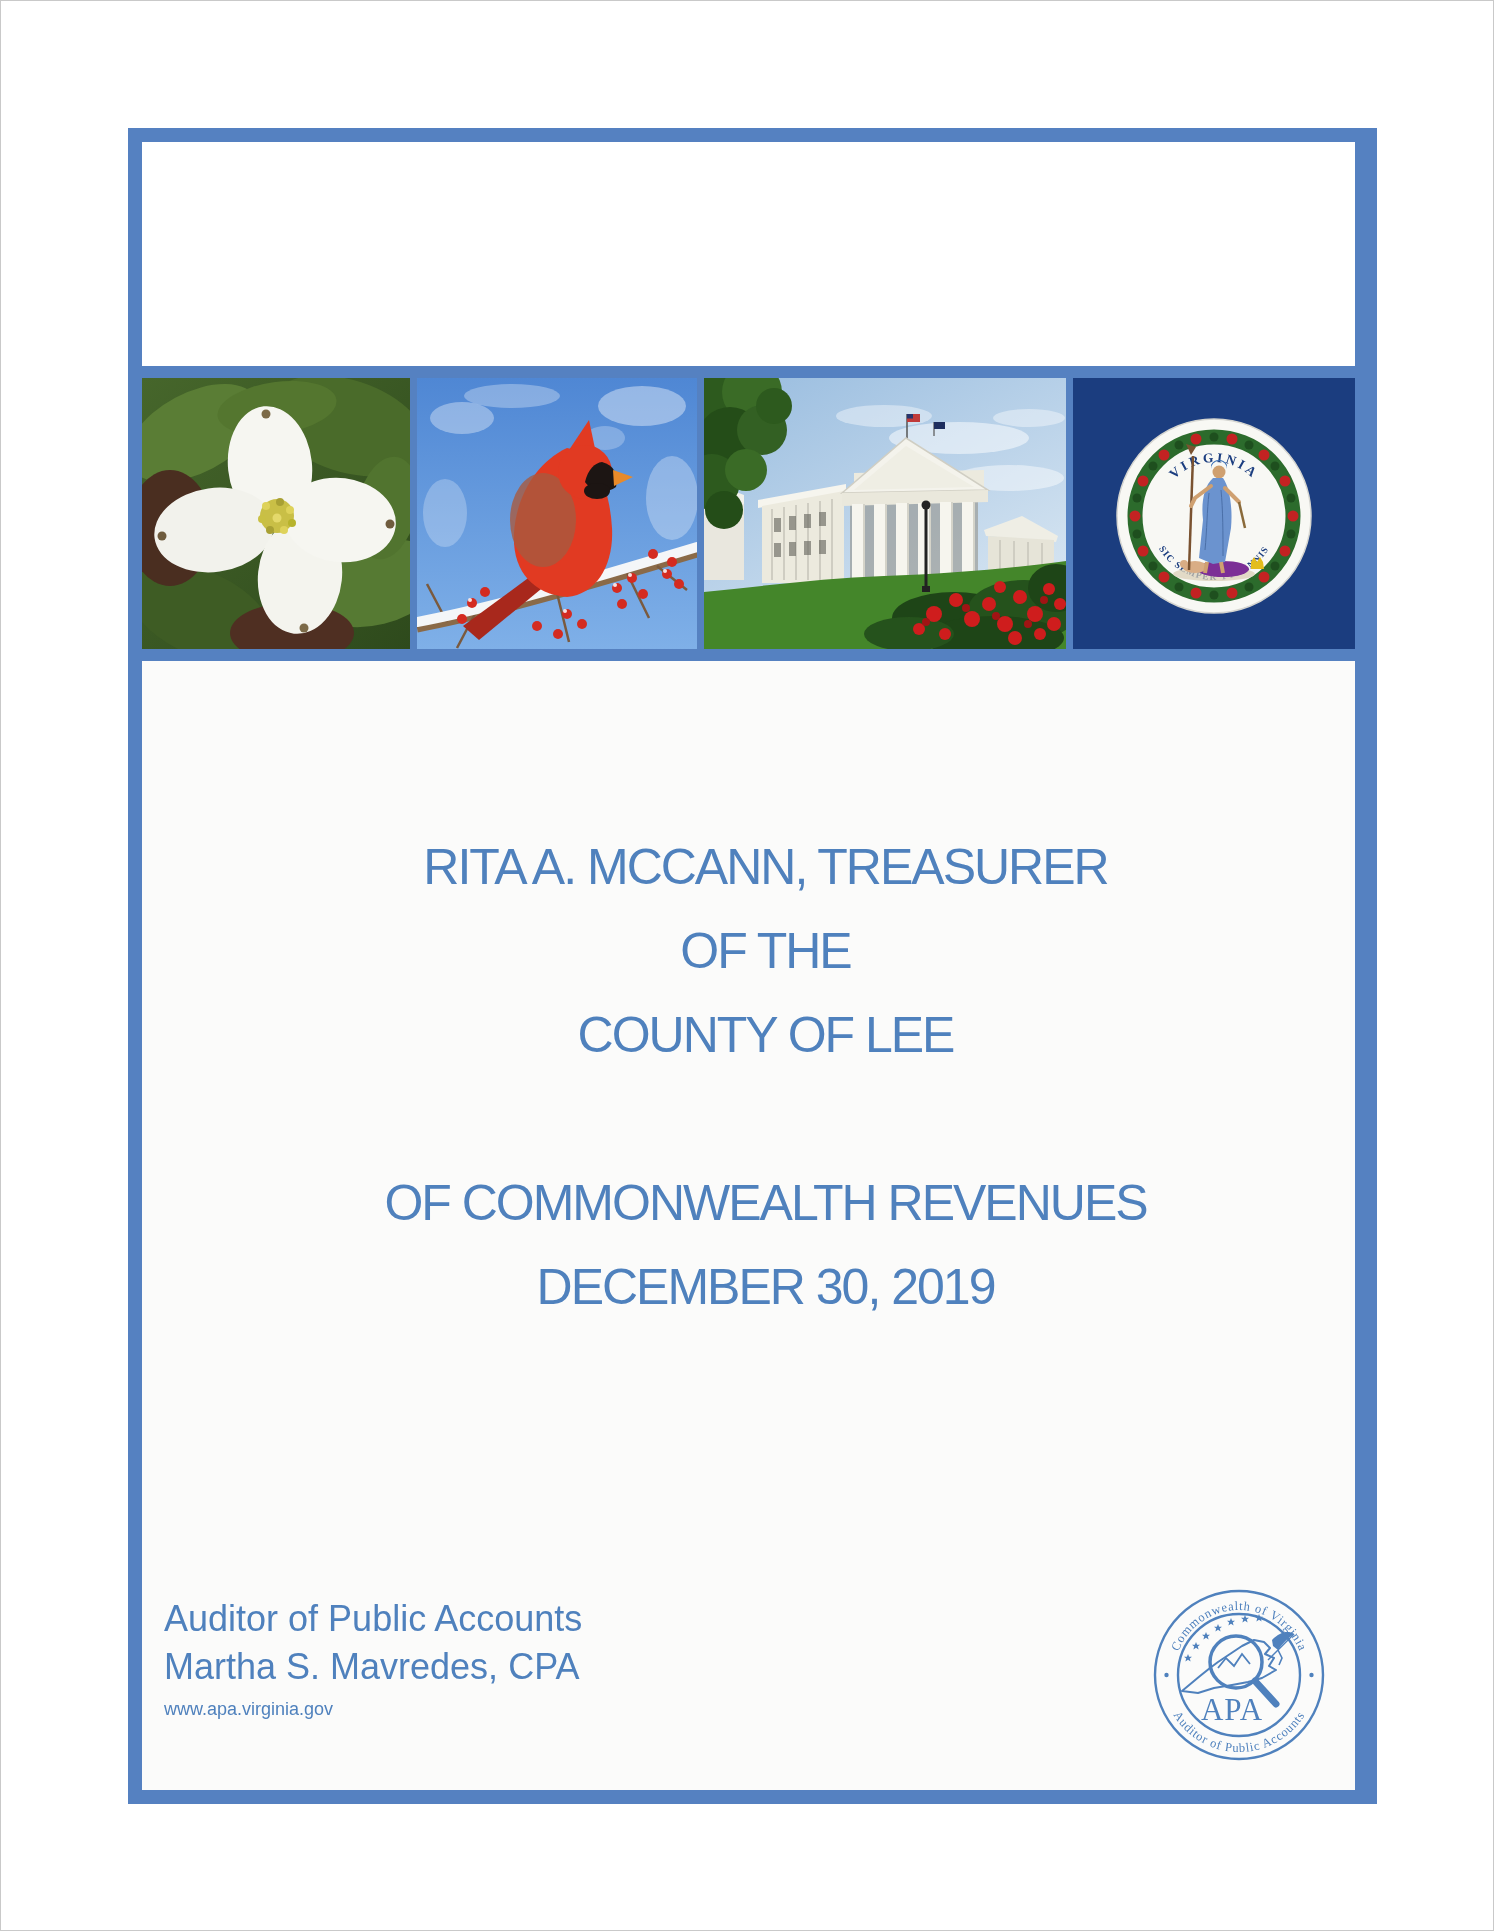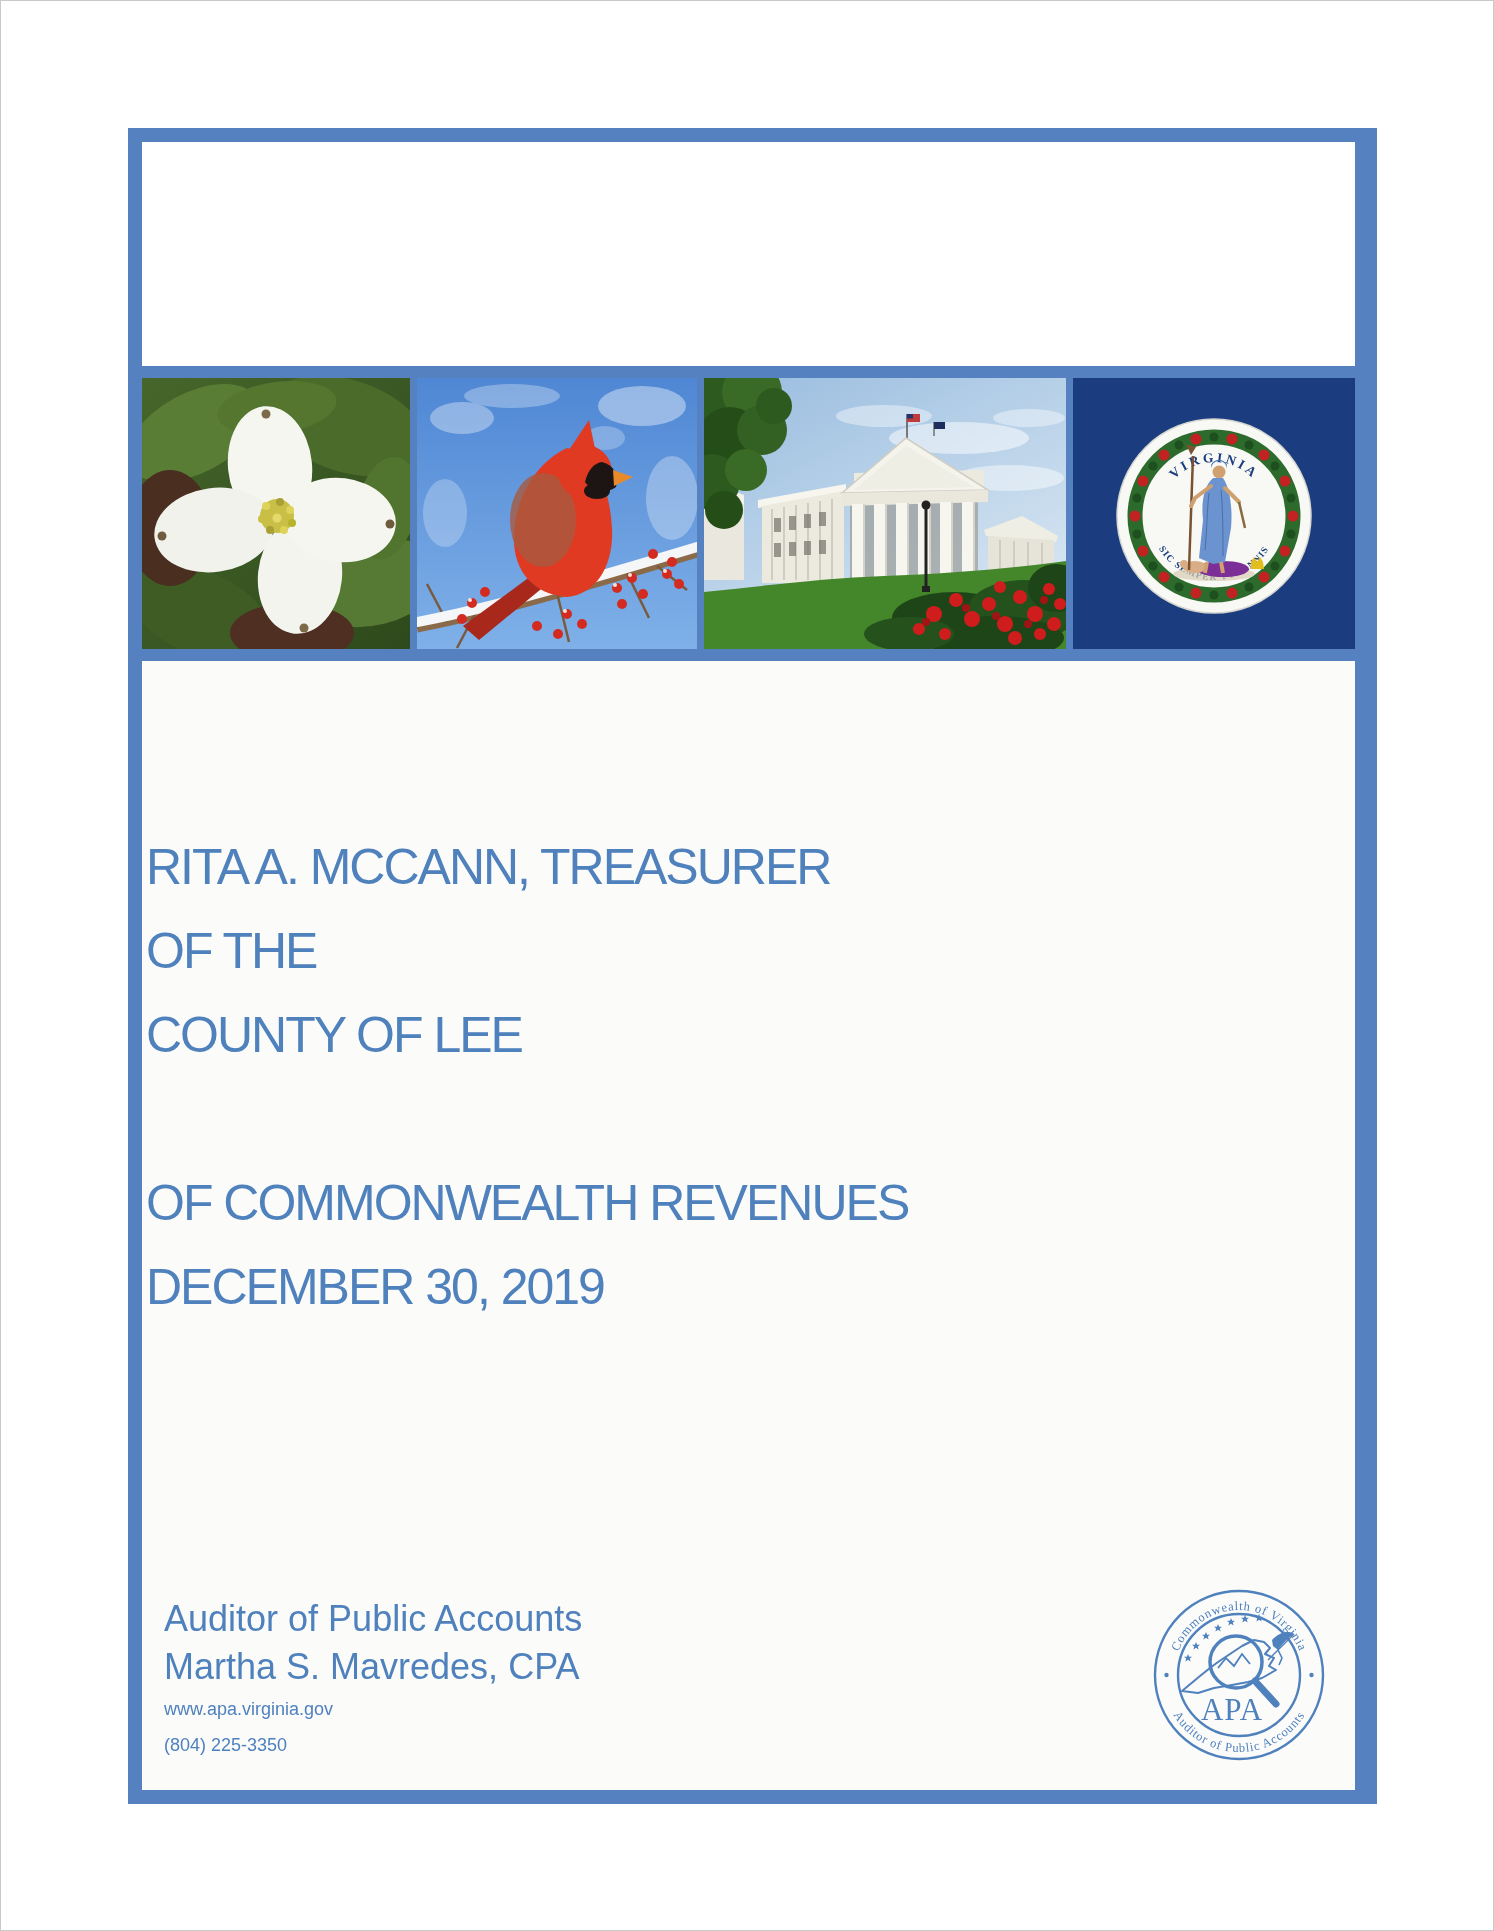--- a/index.html
+++ b/index.html
@@ -14,21 +14,21 @@
   .frame{position:absolute;left:127px;top:127px;width:1249px;height:1676px;background:var(--frame-blue);}
   .header-box{position:absolute;left:14px;top:14px;width:1213px;height:224px;background:#ffffff;}
   .photo-banner{position:absolute;left:14px;top:250px;width:1213px;height:271px;}
   .photo{position:absolute;top:0;height:271px;overflow:hidden;}
   .photo svg{display:block;width:100%;height:100%;}
   .photo-1{left:0;width:268px;}
   .photo-2{left:275px;width:280px;}
   .photo-3{left:562px;width:362px;}
   .photo-4{left:931px;width:282px;}
   .body-box{position:absolute;left:14px;top:533px;width:1213px;height:1129px;background:var(--body-bg);}
-  .title-block{position:absolute;left:4px;top:164px;width:100%;text-align:left;color:var(--text-blue);font-size:50px;letter-spacing:-2px;}
+  .title-block{position:absolute;left:17px;top:164px;width:100%;text-align:center;color:var(--text-blue);font-size:50px;letter-spacing:-2px;}
   .title-line{height:84px;line-height:84px;white-space:nowrap;}
   .footer-block{position:absolute;left:22px;top:934px;color:var(--text-blue);}
   .footer-lg{font-size:36px;line-height:48px;white-space:nowrap;}
   .footer-sm{font-size:18px;line-height:36px;white-space:nowrap;}
   .apa-seal{position:absolute;left:1010px;top:927px;width:174px;height:174px;}
   .apa-seal svg{display:block;width:100%;height:100%;}
   .seal-ring{stroke:var(--text-blue);fill:none;stroke-width:2.4;}
   .seal-line{stroke:var(--text-blue);fill:none;}
   .seal-fill{fill:var(--text-blue);}
   .seal-text{font-family:"Liberation Serif",serif;font-size:12.5px;letter-spacing:0.8px;fill:var(--text-blue);}
@@ -355,21 +355,20 @@
         <div class="title-line">COUNTY OF LEE</div>
         <div class="title-line"></div>
         <div class="title-line">OF COMMONWEALTH REVENUES</div>
         <div class="title-line">DECEMBER 30, 2019</div>
       </div>
 
       <div class="footer-block">
         <div class="footer-lg">Auditor of Public Accounts</div>
         <div class="footer-lg">Martha S. Mavredes, CPA</div>
         <div class="footer-sm">www.apa.virginia.gov</div>
-        <div class="footer-sm">(804) 225-3350</div>
       </div>
 
       <div class="apa-seal">
         <svg viewBox="0 0 174 174">
           <defs>
             <path id="sealTopArc" d="M 22,87 A 65,65 0 0 1 152,87"></path>
             <path id="sealBottomArc" d="M 10,87 A 77,77 0 0 0 164,87"></path>
             <path id="apa-star" d="M 0,-4 L 1.1,-1.2 L 4,-1.2 L 1.8,0.6 L 2.6,3.4 L 0,1.7 L -2.6,3.4 L -1.8,0.6 L -4,-1.2 L -1.1,-1.2 Z"></path>
           </defs>
           <circle cx="87" cy="87" r="84" class="seal-ring"></circle>

